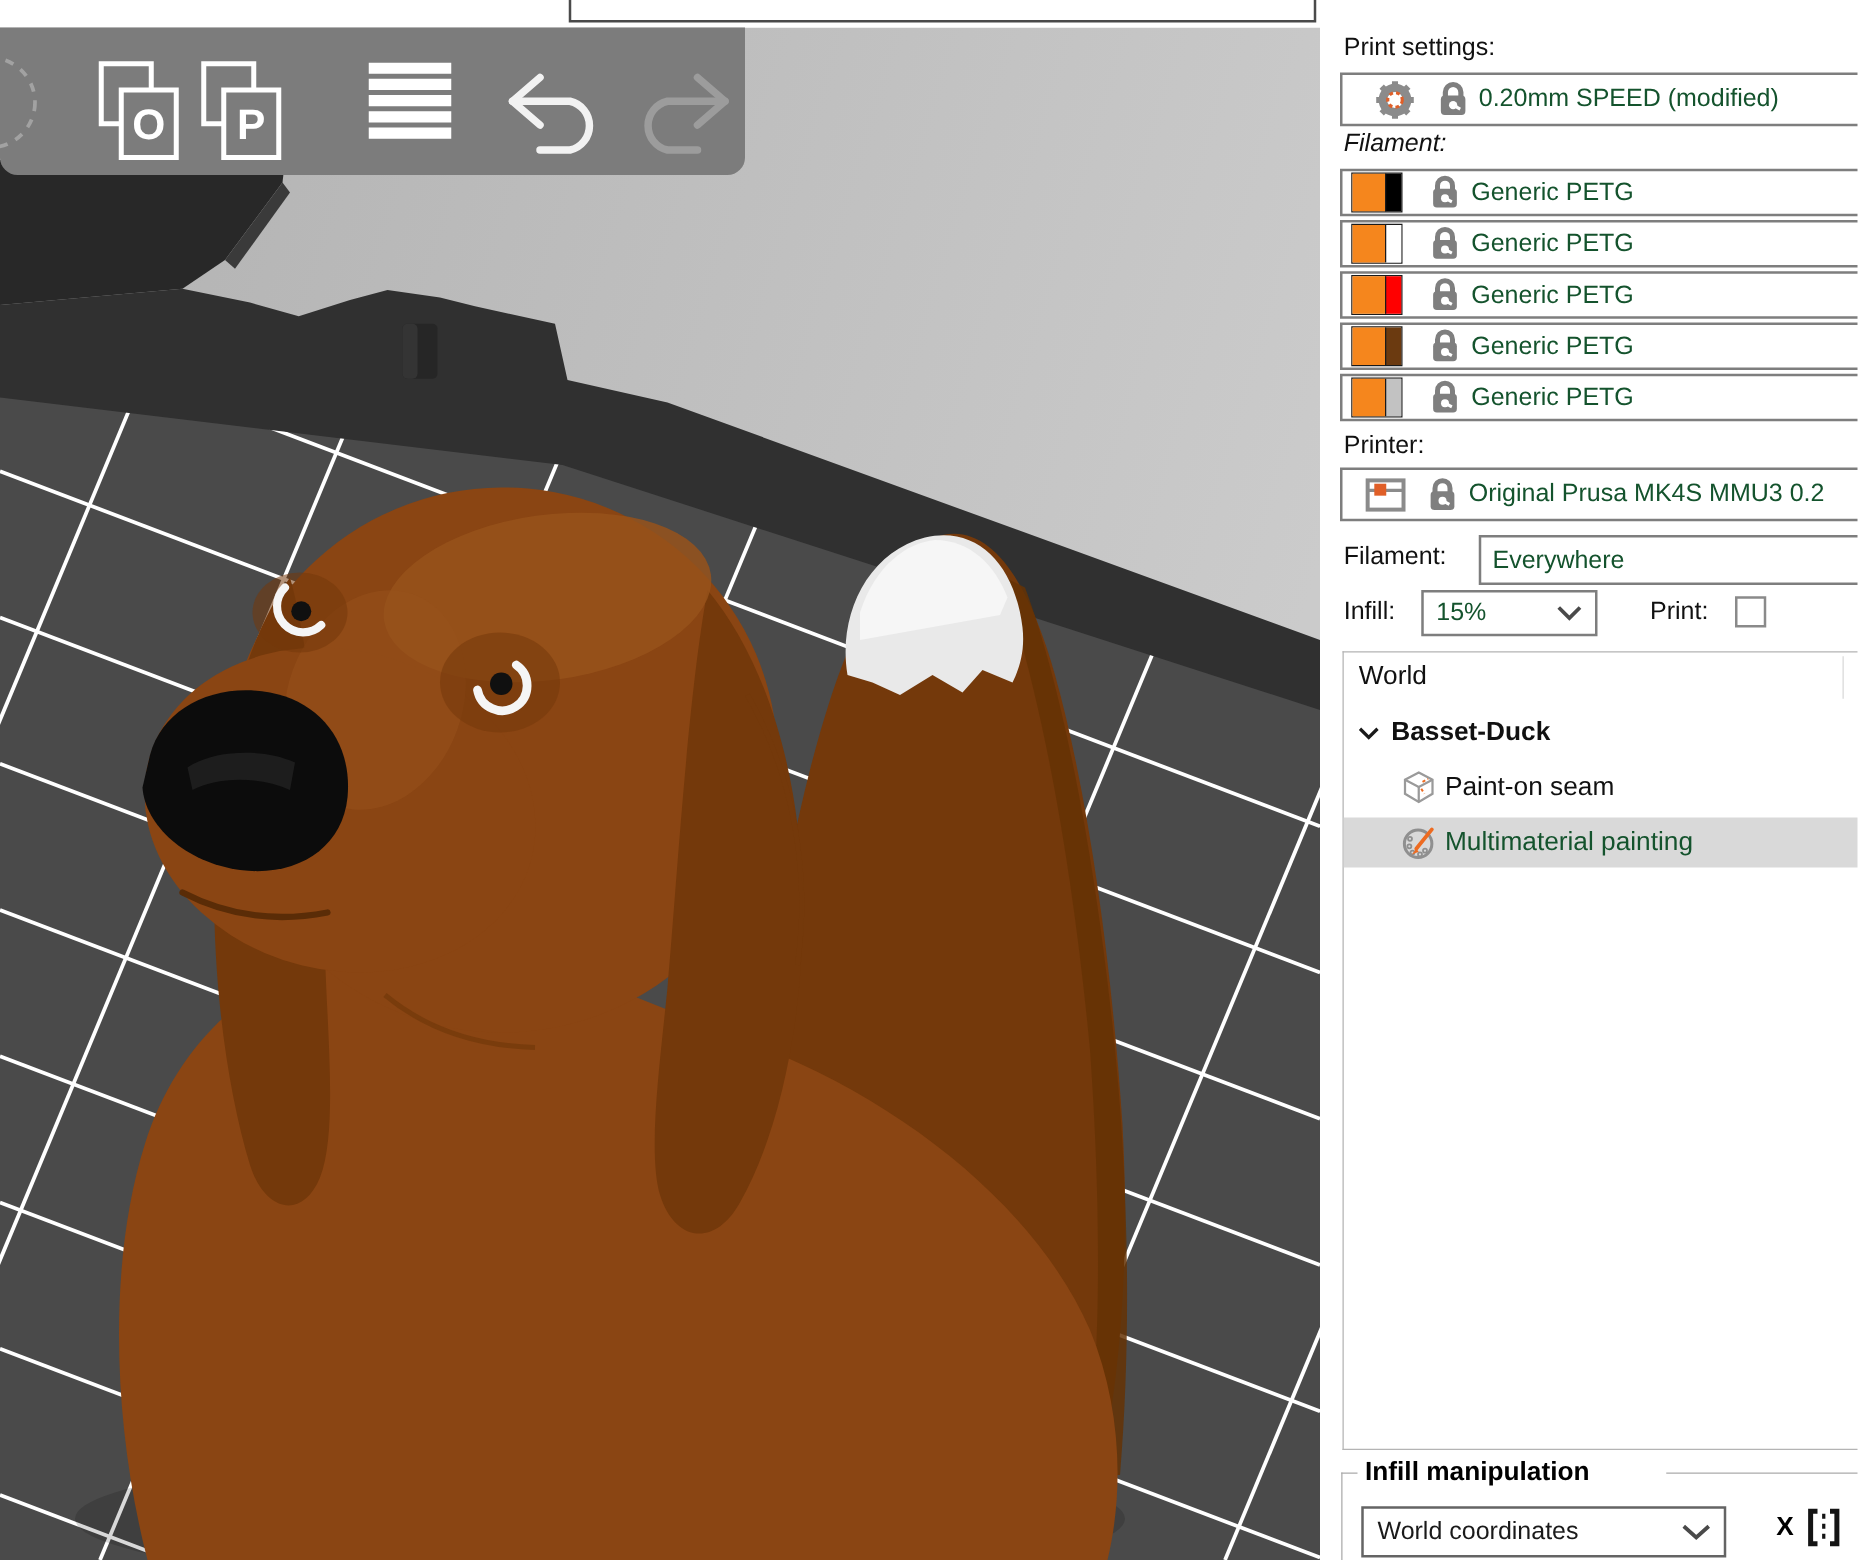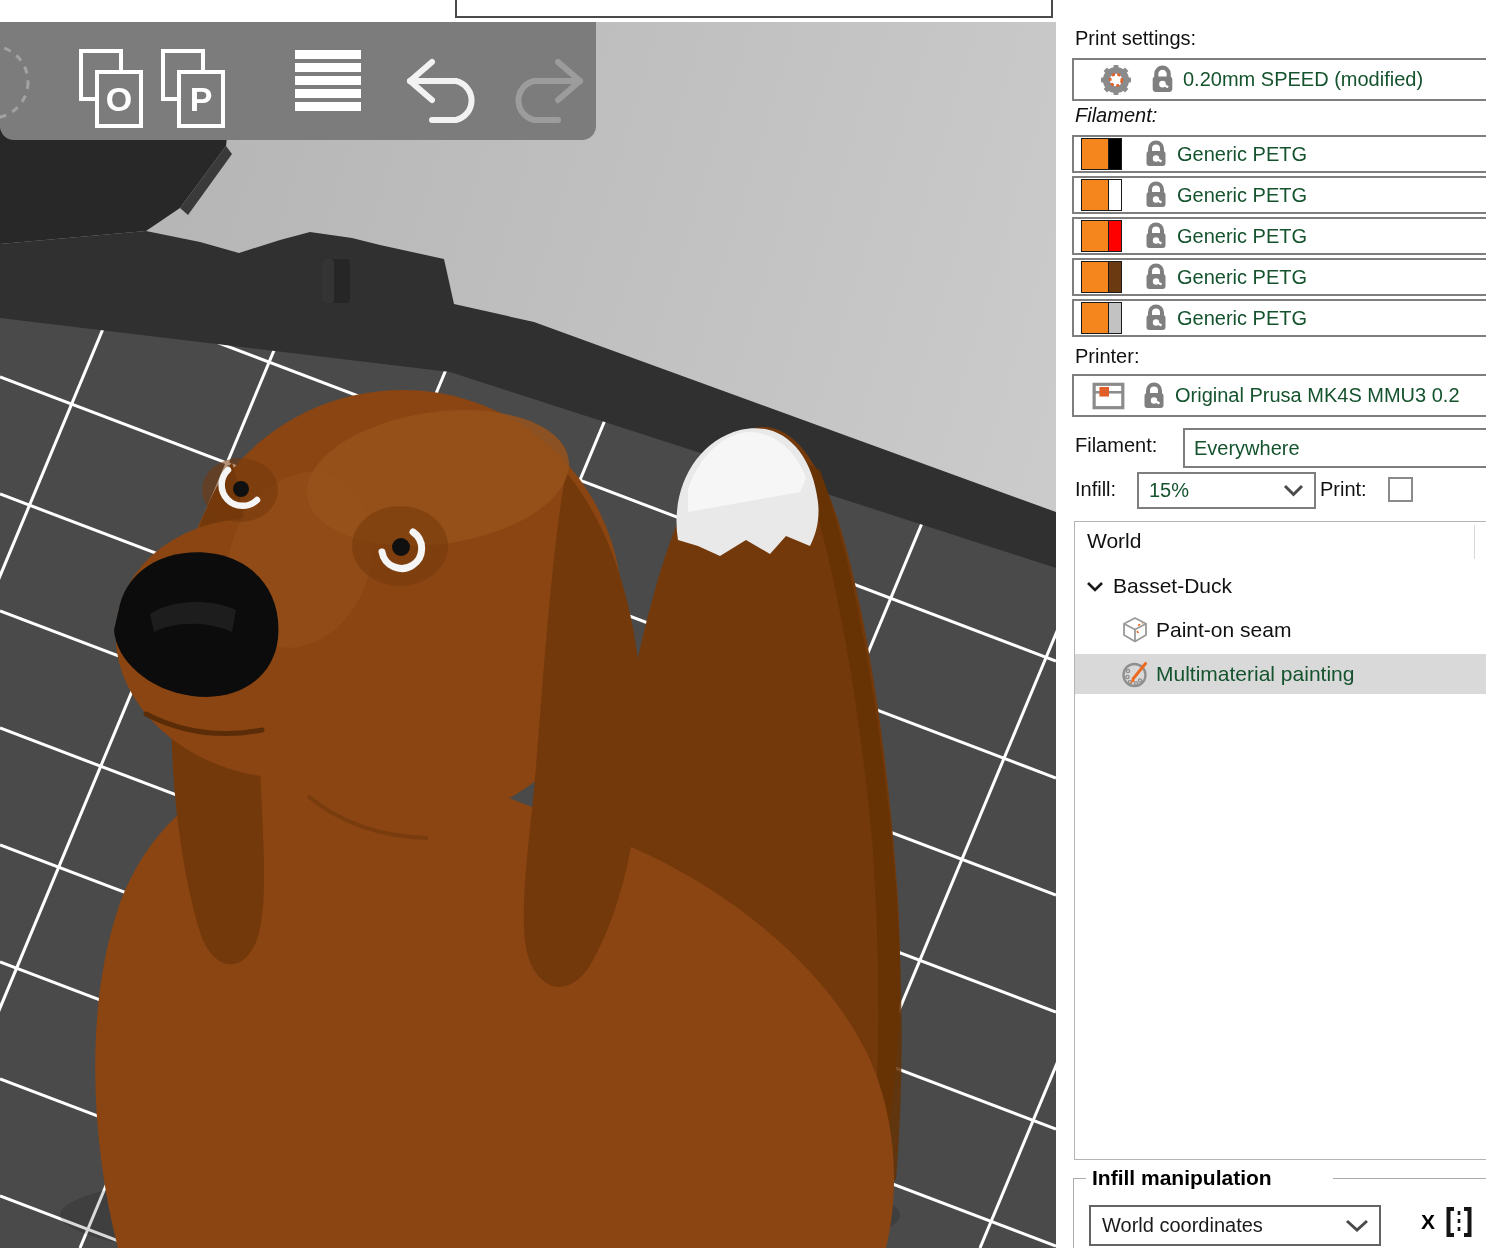--- a/index.html
+++ b/index.html
@@ -313,38 +313,38 @@
     </svg>
     <span class="ctext" style="margin-left:9px;">Original Prusa MK4S MMU3 0.2</span>
   </div>
 
   <div class="lbl" style="top:434px;">Filament:</div>
   <div class="combo" style="left:116px;top:428px;width:320px;height:40px;">
     <span class="ctext" style="margin-left:9px;">Everywhere</span>
   </div>
 
   <div class="lbl" style="top:478px;">Infill:</div>
-  <div class="combo" style="left:70px;top:472px;width:179px;height:37px;">
+  <div class="combo" style="left:70px;top:472px;width:141px;height:37px;">
     <span class="ctext" style="margin-left:10px;">15%</span>
     <svg class="chev" width="21" height="13" viewBox="0 0 21 13">
       <polyline points="2,2 10.5,10.5 19,2" fill="none" stroke="#4a4a4a" stroke-width="3"></polyline>
     </svg>
   </div>
   <div class="lbl" style="left:253px;top:478px;">Print:</div>
   <div class="checkbox" style="left:321px;top:477px;"></div>
 
   <div class="listbox">
     <div class="list-header">World</div>
     <div class="col-sep" style="left:399px;"></div>
 
     <div class="lrow" style="top:44px;">
       <svg style="margin-left:11px;" width="18" height="13" viewBox="0 0 18 13">
         <polyline points="2,3 9,10 16,3" fill="none" stroke="#1a1a1a" stroke-width="2.6"></polyline>
       </svg>
-      <span class="rlabel" style="margin-left:9px;">Basset-Duck</span>
+      <span class="rlabel" style="margin-left:9px;font-weight:bold;">Basset-Duck</span>
       <svg class="tree-eye" width="12" height="24" viewBox="0 0 12 24">
         <polyline points="11,3 3,12 11,21" fill="none" stroke="#8a8a8a" stroke-width="3.4"></polyline>
       </svg>
     </div>
 
     <div class="lrow" style="top:88px;">
       <svg style="margin-left:45px;" width="30" height="30" viewBox="0 0 30 30">
         <g fill="none" stroke="#9a9a9a" stroke-width="1.8">
           <path d="M15 3 L26 8.8 V20 L15 26.5 L4 20 V8.8 Z"></path>
           <path d="M4 8.8 L15 14.5 L26 8.8"></path>

